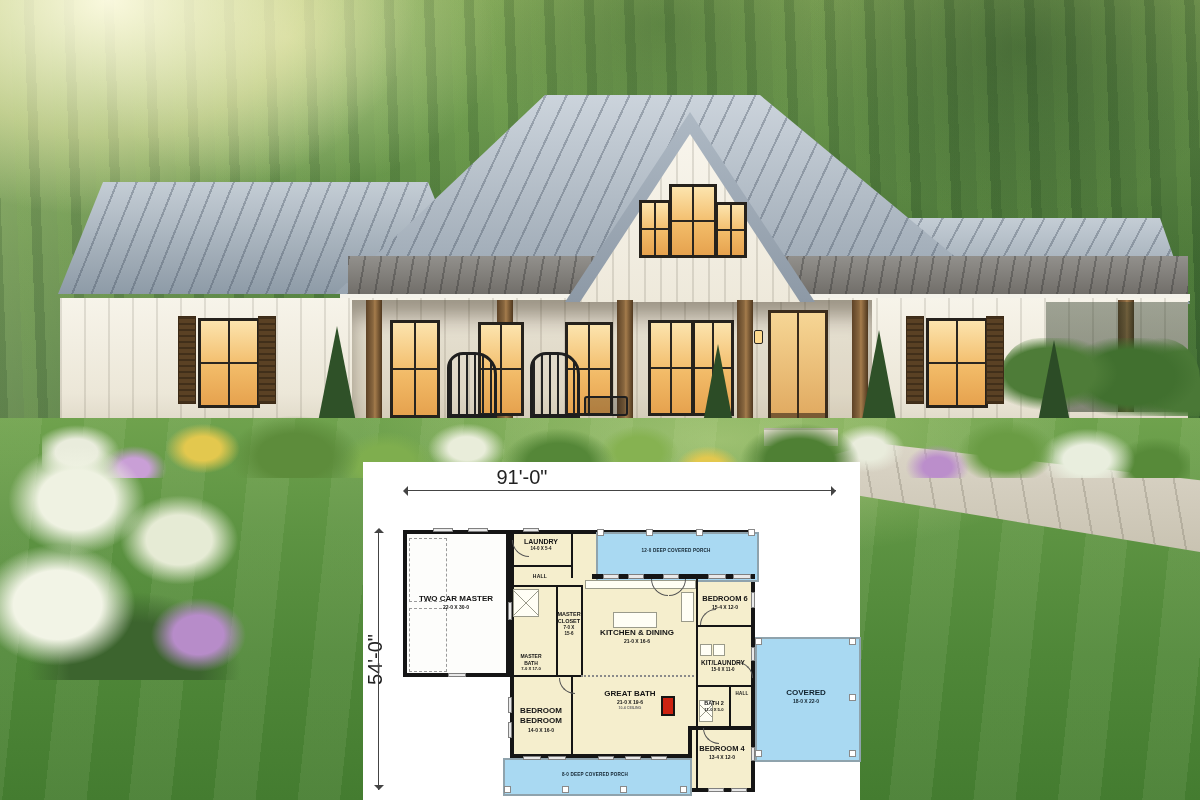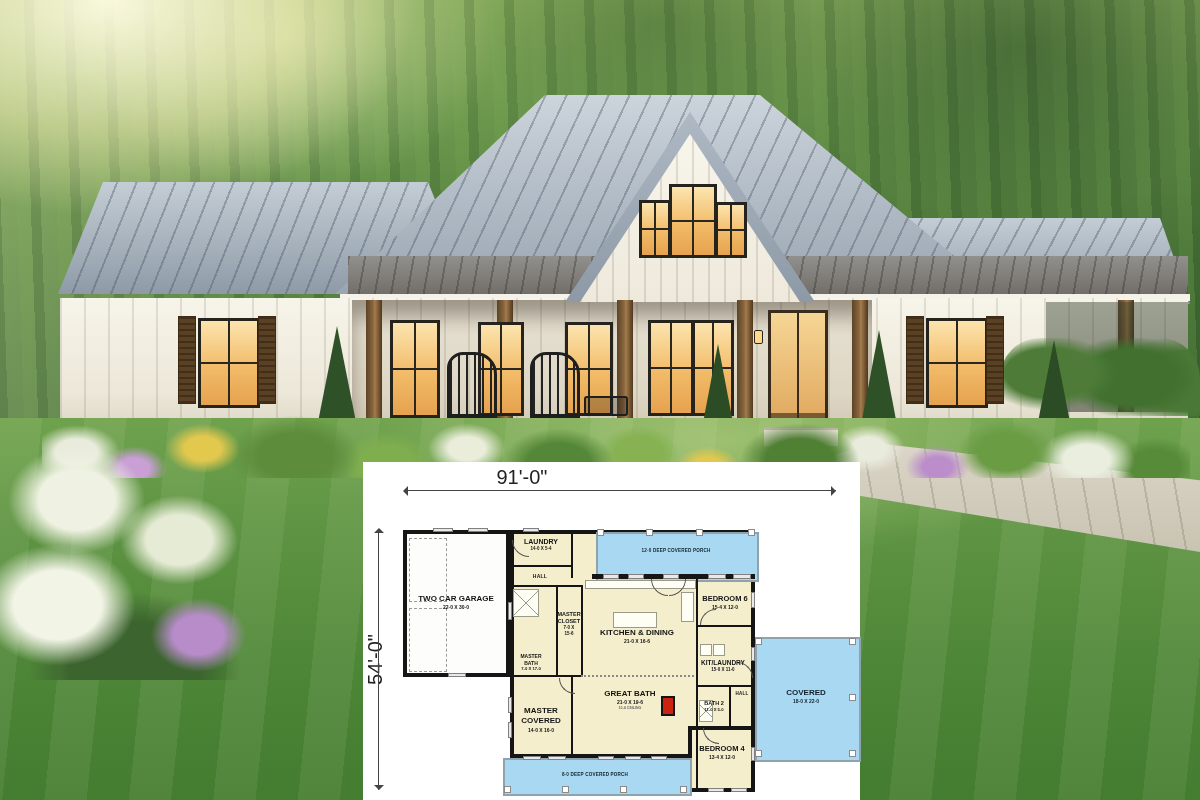--- a/index.html
+++ b/index.html
@@ -252,21 +252,21 @@
 
     <div class="arc" style="left:149px;top:78px;width:16px;height:16px;border-left:1px solid #555;border-bottom:1px solid #555;border-radius:0 0 0 100%;"></div>
     <div class="arc" style="left:288px;top:117px;width:16px;height:16px;border-left:1px solid #555;border-bottom:1px solid #555;border-radius:0 0 0 100%;"></div>
     <div class="arc" style="left:306px;top:117px;width:16px;height:16px;border-right:1px solid #555;border-bottom:1px solid #555;border-radius:0 0 100% 0;"></div>
     <div class="arc" style="left:196px;top:216px;width:15px;height:15px;border-left:1px solid #555;border-bottom:1px solid #555;border-radius:0 0 0 100%;"></div>
     <div class="arc" style="left:337px;top:147px;width:15px;height:15px;border-left:1px solid #555;border-top:1px solid #555;border-radius:100% 0 0 0;"></div>
     <div class="arc" style="left:340px;top:266px;width:15px;height:15px;border-left:1px solid #555;border-bottom:1px solid #555;border-radius:0 0 0 100%;"></div>
     <div class="arc" style="left:374px;top:200px;width:15px;height:15px;border-right:1px solid #555;border-top:1px solid #555;border-radius:0 100% 0 0;"></div>
 
     <div class="lbl" style="left:93px;top:140px;font-size:8px;">
-      <span>TWO CAR GARAGE</span>
+      <span>TWO CAR MASTER</span>
       <span class="rd" style="font-size:5px;">22-0 X 30-0</span>
     </div>
     <div class="lbl" style="left:178px;top:82px;font-size:7px;">
       <span>LAUNDRY</span>
       <span class="rd" style="font-size:4.5px;">14-0 X 5-4</span>
     </div>
     <div class="lbl" style="left:177px;top:114px;font-size:5px;letter-spacing:.05em;">HALL</div>
     <div class="lbl wrap" style="left:206px;top:162px;font-size:5.5px;width:26px;">
       <span>MASTER CLOSET</span>
       <span class="rd wrap" style="font-size:4.5px;width:16px;margin:0 auto;">7-0 X 15-6</span>
@@ -291,21 +291,21 @@
     <div class="lbl" style="left:351px;top:244px;font-size:5.5px;">
       <span>BATH 2</span>
       <span class="rd" style="font-size:4.2px;">11-0 X 5-0</span>
     </div>
     <div class="lbl" style="left:267px;top:238px;font-size:8px;">
       <span>GREAT BATH</span>
       <span class="rd" style="font-size:5px;">21-0 X 19-6</span>
       <span class="rd" style="font-size:3.6px;color:#6a6a6a;">10-4 CEILING</span>
     </div>
     <div class="lbl wrap" style="left:178px;top:258px;font-size:8px;width:52px;">
-      <span>MASTER COVERED</span>
+      <span>BEDROOM BEDROOM</span>
       <span class="rd" style="font-size:5px;">14-0 X 16-0</span>
     </div>
     <div class="lbl" style="left:359px;top:290px;font-size:7.5px;">
       <span>BEDROOM 4</span>
       <span class="rd" style="font-size:5px;">13-4 X 12-0</span>
     </div>
     <div class="lbl" style="left:443px;top:234px;font-size:8px;color:#10222e;">
       <span>COVERED</span>
       <span class="rd" style="font-size:5px;">18-0 X 22-0</span>
     </div>

